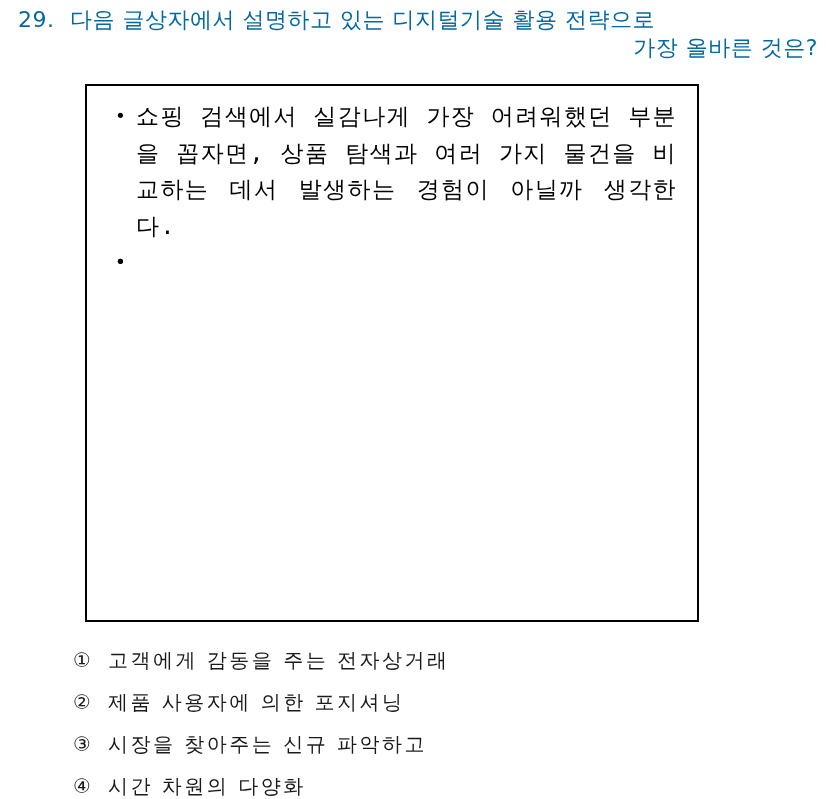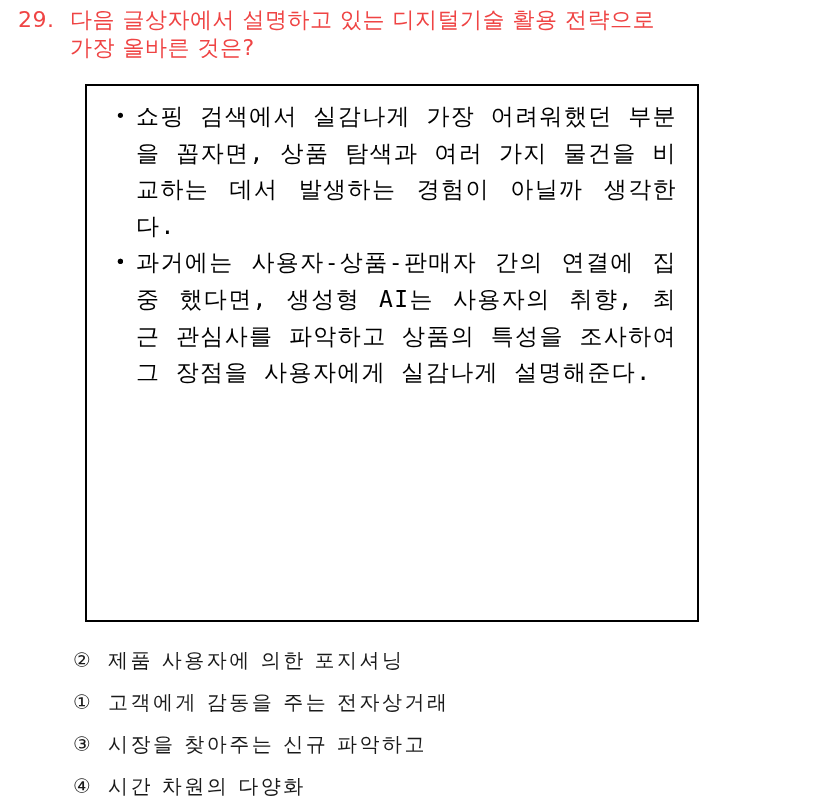--- a/index.html
+++ b/index.html
@@ -1,23 +1,23 @@
 <!DOCTYPE html>
 <html><head>
   <meta charset="utf-8">
   <style>
     html, body { margin: 0; padding: 0; background: #ffffff; }
     body { width: 826px; height: 799px; position: relative; overflow: hidden; color: #111; }
     .question {
       position: absolute; left: 18px; top: 6px; width: 800px;
       font-family: "DejaVu Sans", sans-serif; font-size: 22px; line-height: 28px;
-      letter-spacing: 0.5px; color: #ef4444;
+      letter-spacing: 0.5px; color: #0369a1;
     }
     .question .num { display: inline-block; width: 52px; }
-    .question .line2 { padding-left: 52px; }
+    .question .line2 { padding-left: 52px; text-align: right; }
     .box {
       position: absolute; left: 85px; top: 84px; width: 614px; height: 538px;
       border: 2px solid #000; box-sizing: border-box;
     }
     .bullet {
       position: relative; padding-left: 49px; padding-right: 20px;
       font-family: "DejaVu Sans Mono", monospace; font-size: 23px; line-height: 36.6px;
       letter-spacing: 1.4px; color: #000; text-align: justify;
     }
     .bullet .dot {
@@ -45,31 +45,30 @@
   <div class="bullets">
     <div class="bullet">
       <span class="dot">•</span>
       <span>쇼핑 검색에서 실감나게 가장 어려워했던 부분을 꼽자면, 상품 탐색과 여러 가지 물건을 비교하는 데서 발생하는 경험이 아닐까 생각한다.</span>
     </div>
     <div class="bullet">
       <span class="dot">•</span>
     </div>
     <div class="bullet">
       <span class="dot">•</span>
-      <span>과거에는 사용자-상품-판매자 간의 연결에 집중 했다면, 생성형 AI는 사용자의 취향, 최근 관심사를 파악하고 상품의 특성을 조사하여 그 장점을 사용자에게 실감나게 설명해준다.</span>
     </div>
   </div>
 </div>
 
 <div class="choices">
   <div class="choice">
-    <span class="mark">②</span><span>제품 사용자에 의한 포지셔닝</span>
+    <span class="mark">①</span><span>고객에게 감동을 주는 전자상거래</span>
   </div>
   <div class="choice">
-    <span class="mark">①</span><span>고객에게 감동을 주는 전자상거래</span>
+    <span class="mark">②</span><span>제품 사용자에 의한 포지셔닝</span>
   </div>
   <div class="choice">
     <span class="mark">③</span><span>시장을 찾아주는 신규 파악하고</span>
   </div>
   <div class="choice">
     <span class="mark">④</span><span>시간 차원의 다양화</span>
   </div>
 </div>
 
 </body></html>

